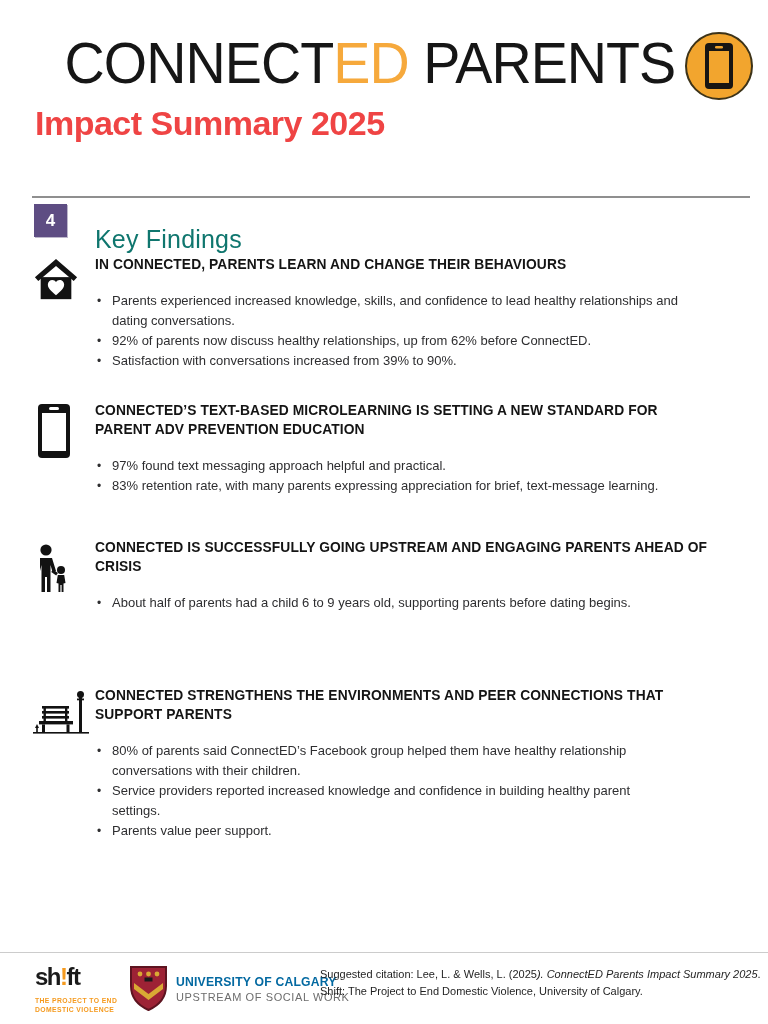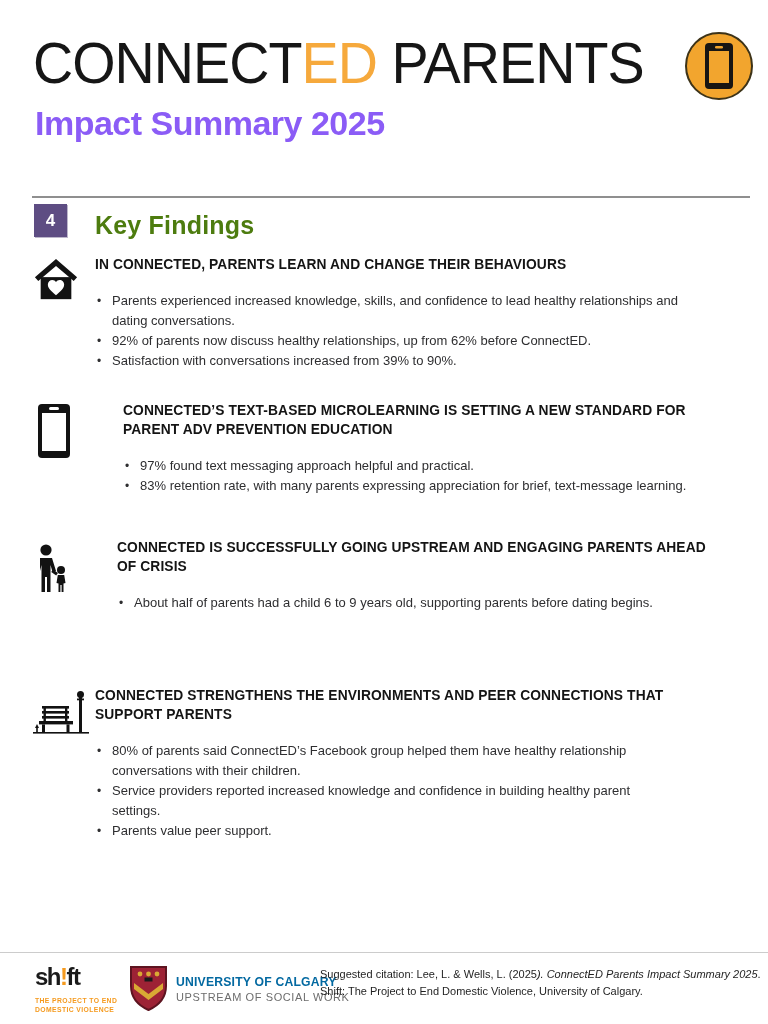--- a/index.html
+++ b/index.html
@@ -3,50 +3,50 @@
 <meta charset="utf-8">
 <style>
   * { margin:0; padding:0; box-sizing:border-box; }
   html,body { background:#e8e8e8; }
   .page {
     position:relative; width:768px; height:1024px; margin:0 auto;
     background:#ffffff; overflow:hidden;
     font-family:"Liberation Sans", sans-serif; color:#1d1d1f;
   }
   
-  .logo-row { position:absolute; top:26px; left:33px; width:702px; height:74px; }
+  .logo-row { position:absolute; top:26px; left:33px; width:702px; height:74px;text-align:center; }
   .logo-text {
     font-size:58px; font-weight:400; letter-spacing:-1px; line-height:74px;
     color:#161616; transform:scaleX(.96); transform-origin:left center; white-space:nowrap;
   }
   .logo-ed { color:#f6a93c; }
   .logo-circle {
     position:absolute; top:6px; left:652px; width:68px; height:68px;
     border-radius:50%; background:#f2a52e; border:2px solid #3d3318;
     display:flex; align-items:center; justify-content:center;
   }
   .subtitle {
     position:absolute; top:104px; left:35px;
-    font-size:34px; font-weight:700; color:#8b5cf6; letter-spacing:-.5px;
+    font-size:34px; font-weight:700; color:#ef4444; letter-spacing:-.5px;
   }
   .rule { position:absolute; top:196px; left:32px; width:718px; height:2px; background:#8f8f8f; }
   
   .num-badge {
     position:absolute; top:204px; left:34px; width:33px; height:33px;
     background:#5e4d83; box-shadow:1px 1px 0 #bdb7cb;
     display:flex; align-items:center; justify-content:center;
     color:#ffffff; font-size:17px; font-weight:700;
   }
   .section-title {
-    position:absolute; top:211px; left:95px;
-    font-size:25px; font-weight:700; color:#4d7c0f; letter-spacing:.2px;
+    position:absolute; top:225px; left:95px;
+    font-size:25px; font-weight:400; color:#0f766e; letter-spacing:.2px;
   }
   
   .finding { position:absolute; left:33px; width:680px; display:flex; }
-  .f1 { top:255px; } .f2 { top:401px;gap:28px; } .f3 { top:538px;gap:22px; } .f4 { top:686px; }
+  .f1 { top:255px; } .f2 { top:401px; } .f3 { top:538px; } .f4 { top:686px; }
   .icon-col { width:62px; flex:0 0 62px; padding-top:2px; }
   .content-col { flex:1; }
   .f-heading {
     font-size:13.8px; font-weight:700; color:#141414; line-height:19px;
     letter-spacing:.1px; margin-bottom:17px; max-width:614px;
   }
   .f-bullets { list-style:none; max-width:584px; }
   .f-bullets li {
     position:relative; padding-left:17px;
     font-size:13px; line-height:20px; color:#2e2e30;

